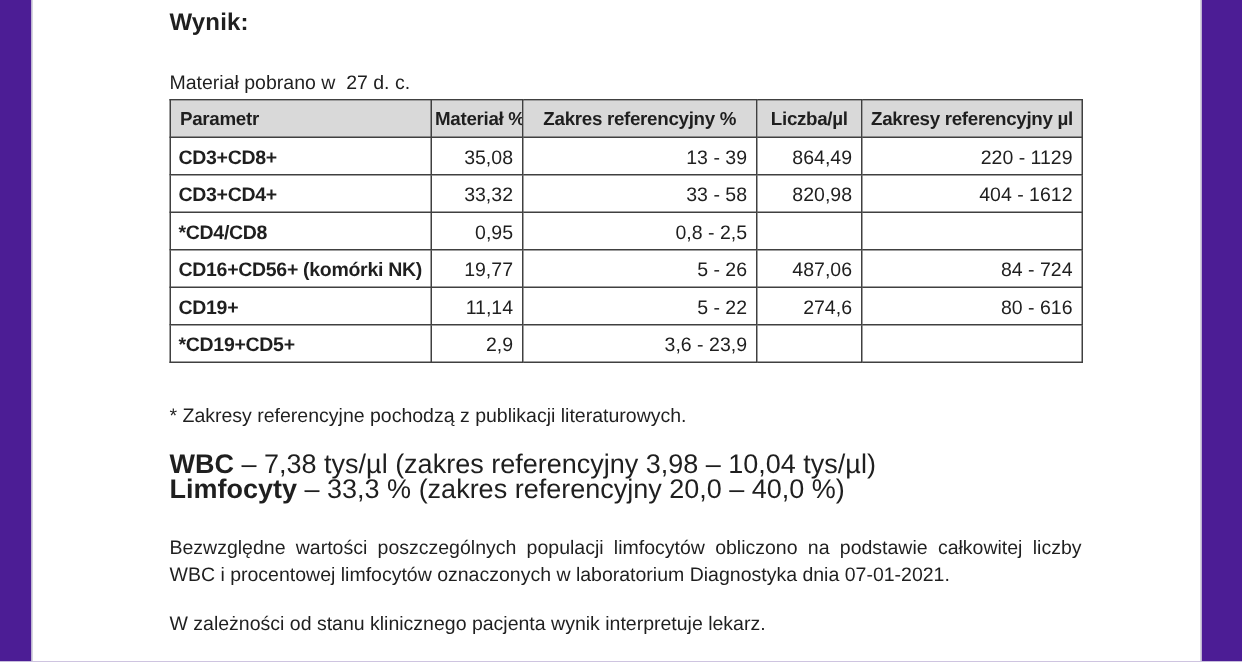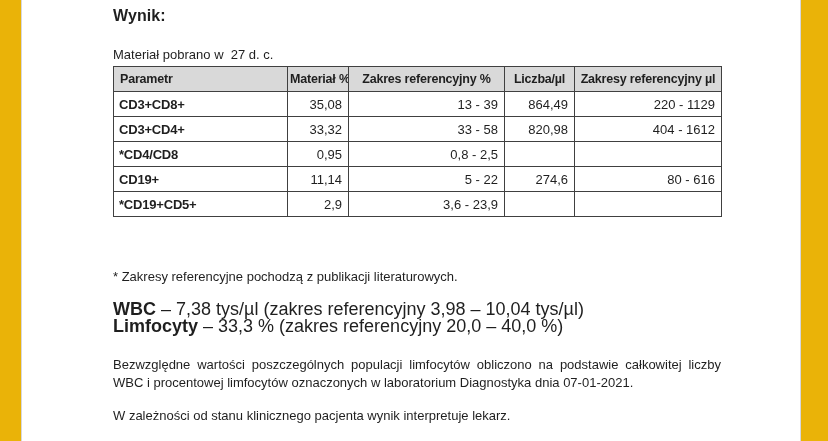--- a/index.html
+++ b/index.html
@@ -5,21 +5,21 @@
   html, body {
     margin: 0;
     padding: 0;
     background: #ecedf2;
     font-family: "Liberation Sans", sans-serif;
   }
   .viewport {
     position: relative;
     width: 828px;
     height: 441px;
-    background: #eab308;
+    background: #4c1d95;
     overflow: hidden;
     color: #1f1f1f;
   }
   .page {
     position: absolute;
     left: 21px;
     top: 0;
     width: 780px;
     height: 441px;
     background: #ffffff;
@@ -165,20 +165,27 @@
             <td class="num">404 - 1612</td>
           </tr>
           <tr>
             <td class="param">*CD4/CD8</td>
             <td class="num">0,95</td>
             <td class="num">0,8 - 2,5</td>
             <td class="num"></td>
             <td class="num"></td>
           </tr>
           <tr>
+            <td class="param">CD16+CD56+ (komórki NK)</td>
+            <td class="num">19,77</td>
+            <td class="num">5 - 26</td>
+            <td class="num">487,06</td>
+            <td class="num">84 - 724</td>
+          </tr>
+          <tr>
             <td class="param">CD19+</td>
             <td class="num">11,14</td>
             <td class="num">5 - 22</td>
             <td class="num">274,6</td>
             <td class="num">80 - 616</td>
           </tr>
           <tr>
             <td class="param">*CD19+CD5+</td>
             <td class="num">2,9</td>
             <td class="num">3,6 - 23,9</td>

